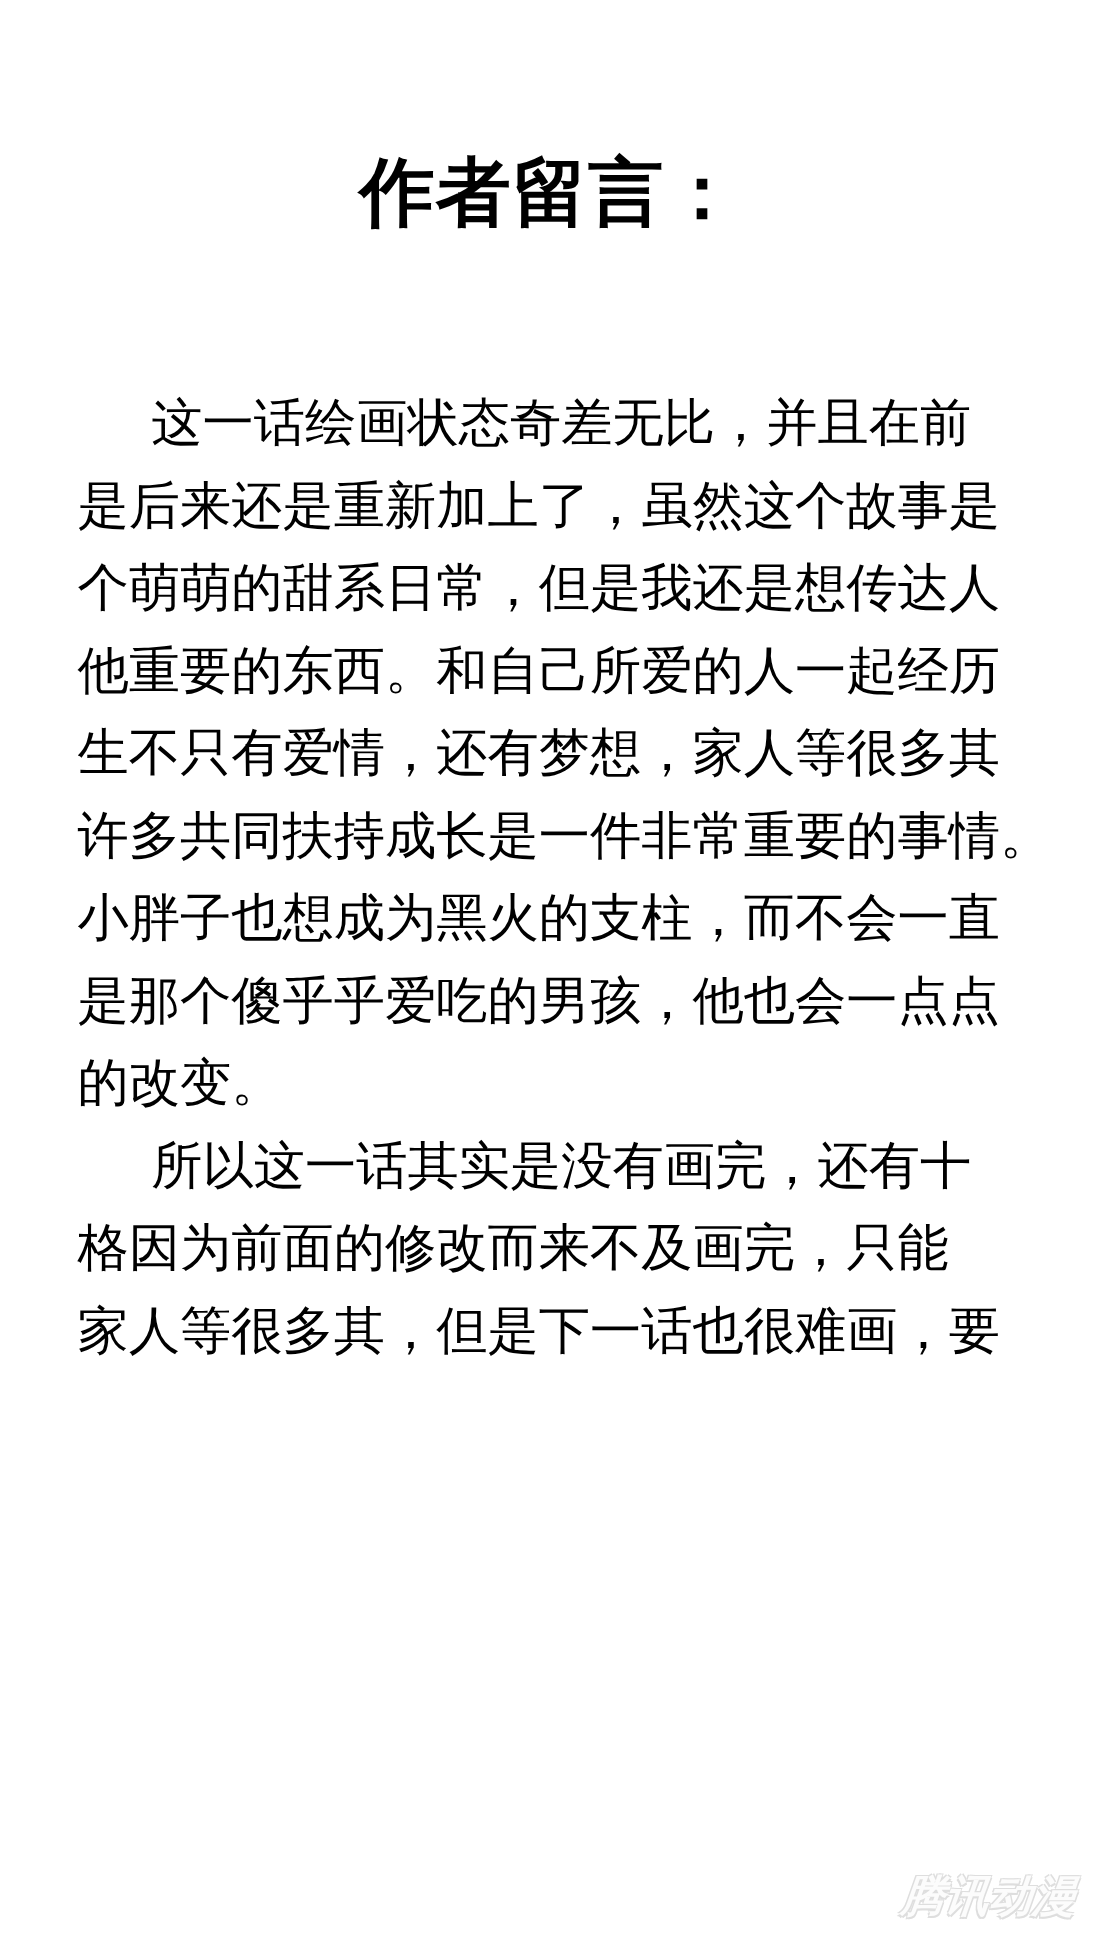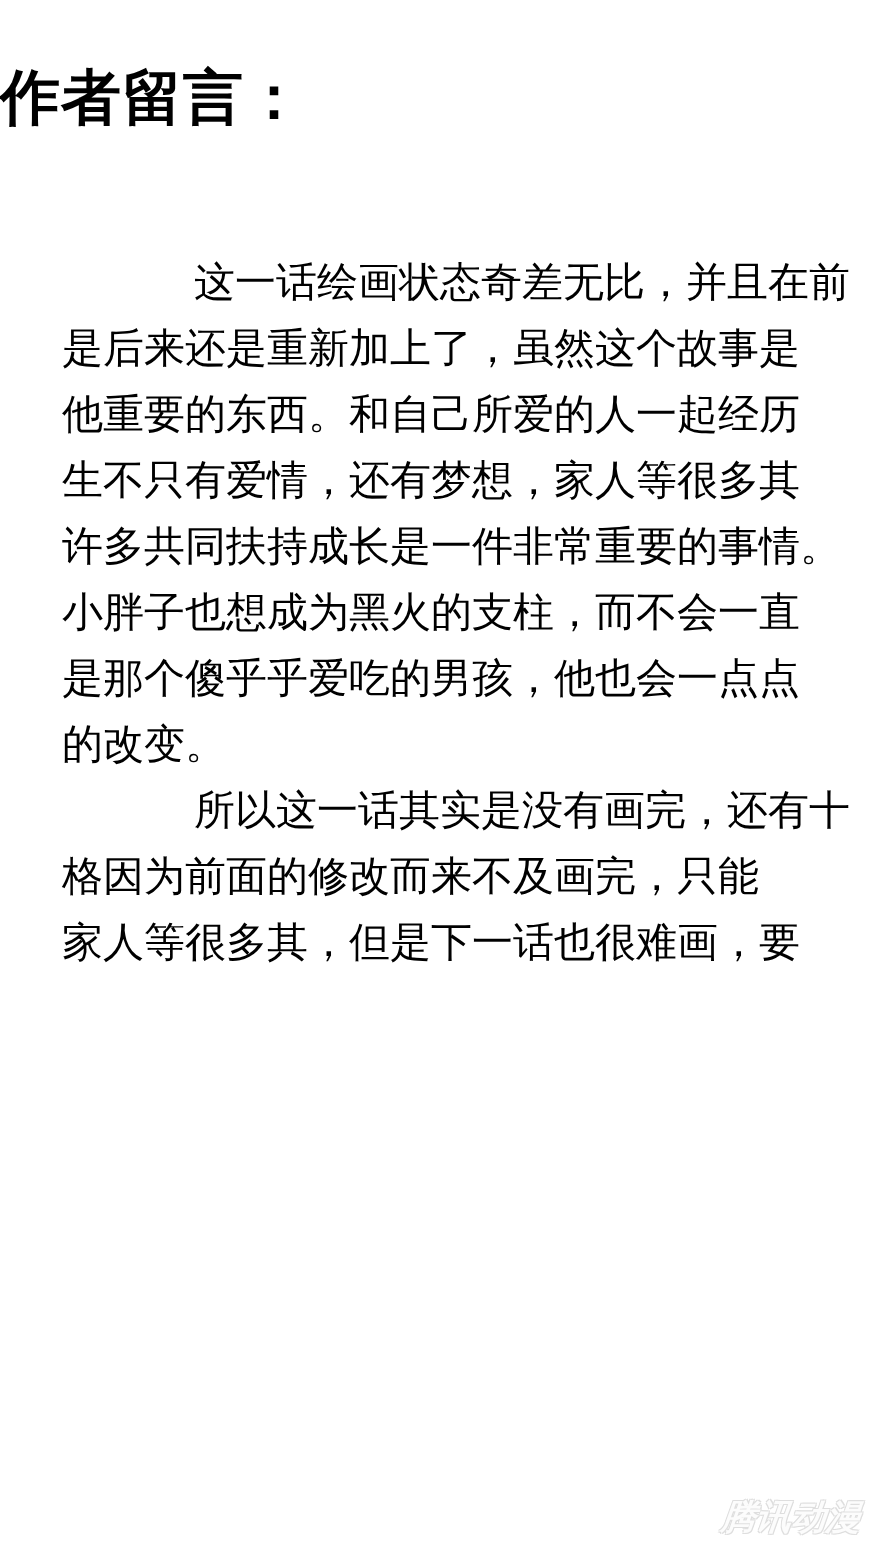--- a/index.html
+++ b/index.html
@@ -7,42 +7,42 @@
     width: 880px;
     height: 1557px;
     background: #ffffff;
     font-family: "Liberation Sans", sans-serif;
     color: #000000;
     overflow: hidden;
   }
   body { position: relative; }
 
   .page-title {
-    margin-top: 62px;
+    margin-top: 118px;
+    text-align: center;
     font-size: 60px;
     font-weight: bold;
     line-height: 72px;
     letter-spacing: 1px;
     white-space: nowrap;
   }
 
   .body-text {
     margin: 115px 30px 0 62px;
     font-size: 41px;
     line-height: 66px;
   }
 
   .line {
     white-space: nowrap;
     height: 66px;
   }
 
   .indent {
     text-indent: 59px;
-    text-align: right;
   }
 
   .watermark {
     position: absolute;
     left: 721px;
     top: 1494px;
     font-size: 35px;
     font-weight: bold;
     font-style: italic;
     letter-spacing: 0px;
@@ -59,20 +59,21 @@
 </head>
 <body>
 
 <h1 class="page-title">作者留言：</h1>
 
 <div class="body-text">
 
   <div>
     <div class="line indent">这一话绘画状态奇差无比，并且在前</div>
     <div class="line">是后来还是重新加上了，虽然这个故事是</div>
+    <div class="line">个萌萌的甜系日常，但是我还是想传达人</div>
     <div class="line">他重要的东西。和自己所爱的人一起经历</div>
     <div class="line">生不只有爱情，还有梦想，家人等很多其</div>
     <div class="line">许多共同扶持成长是一件非常重要的事情。</div>
     <div class="line">小胖子也想成为黑火的支柱，而不会一直</div>
     <div class="line">是那个傻乎乎爱吃的男孩，他也会一点点</div>
     <div class="line">的改变。</div>
   </div>
 
 
   <div>

